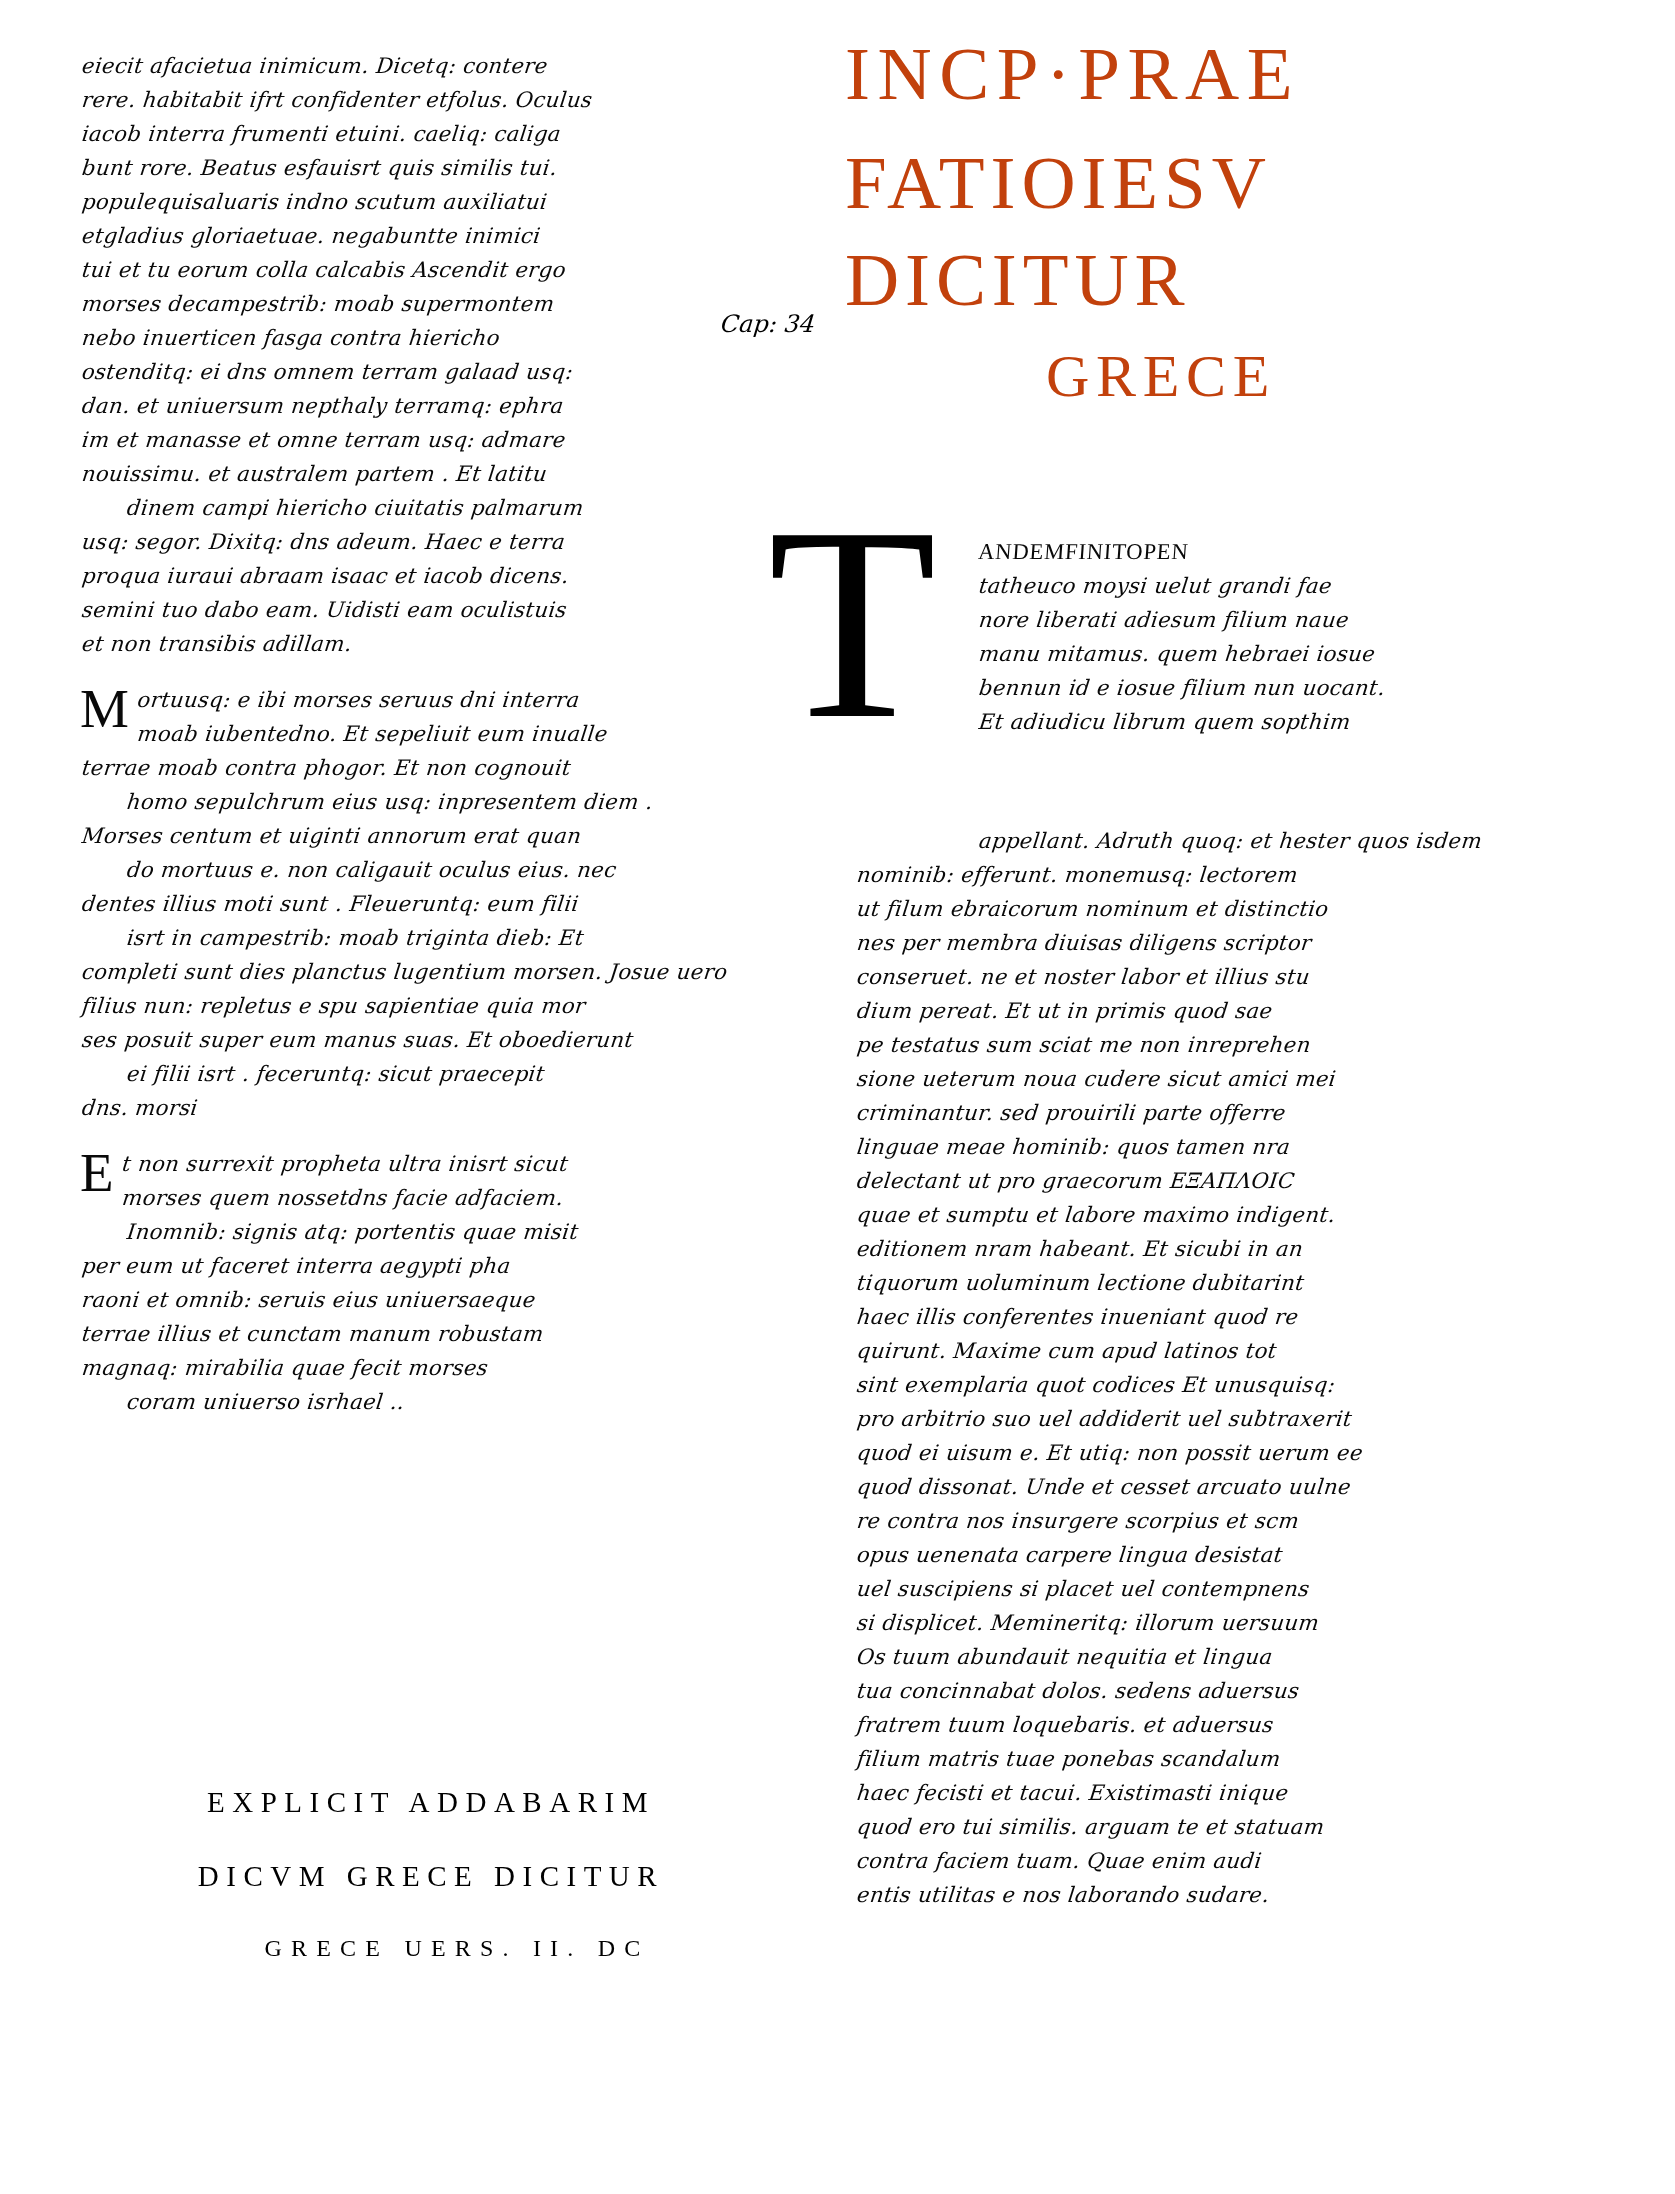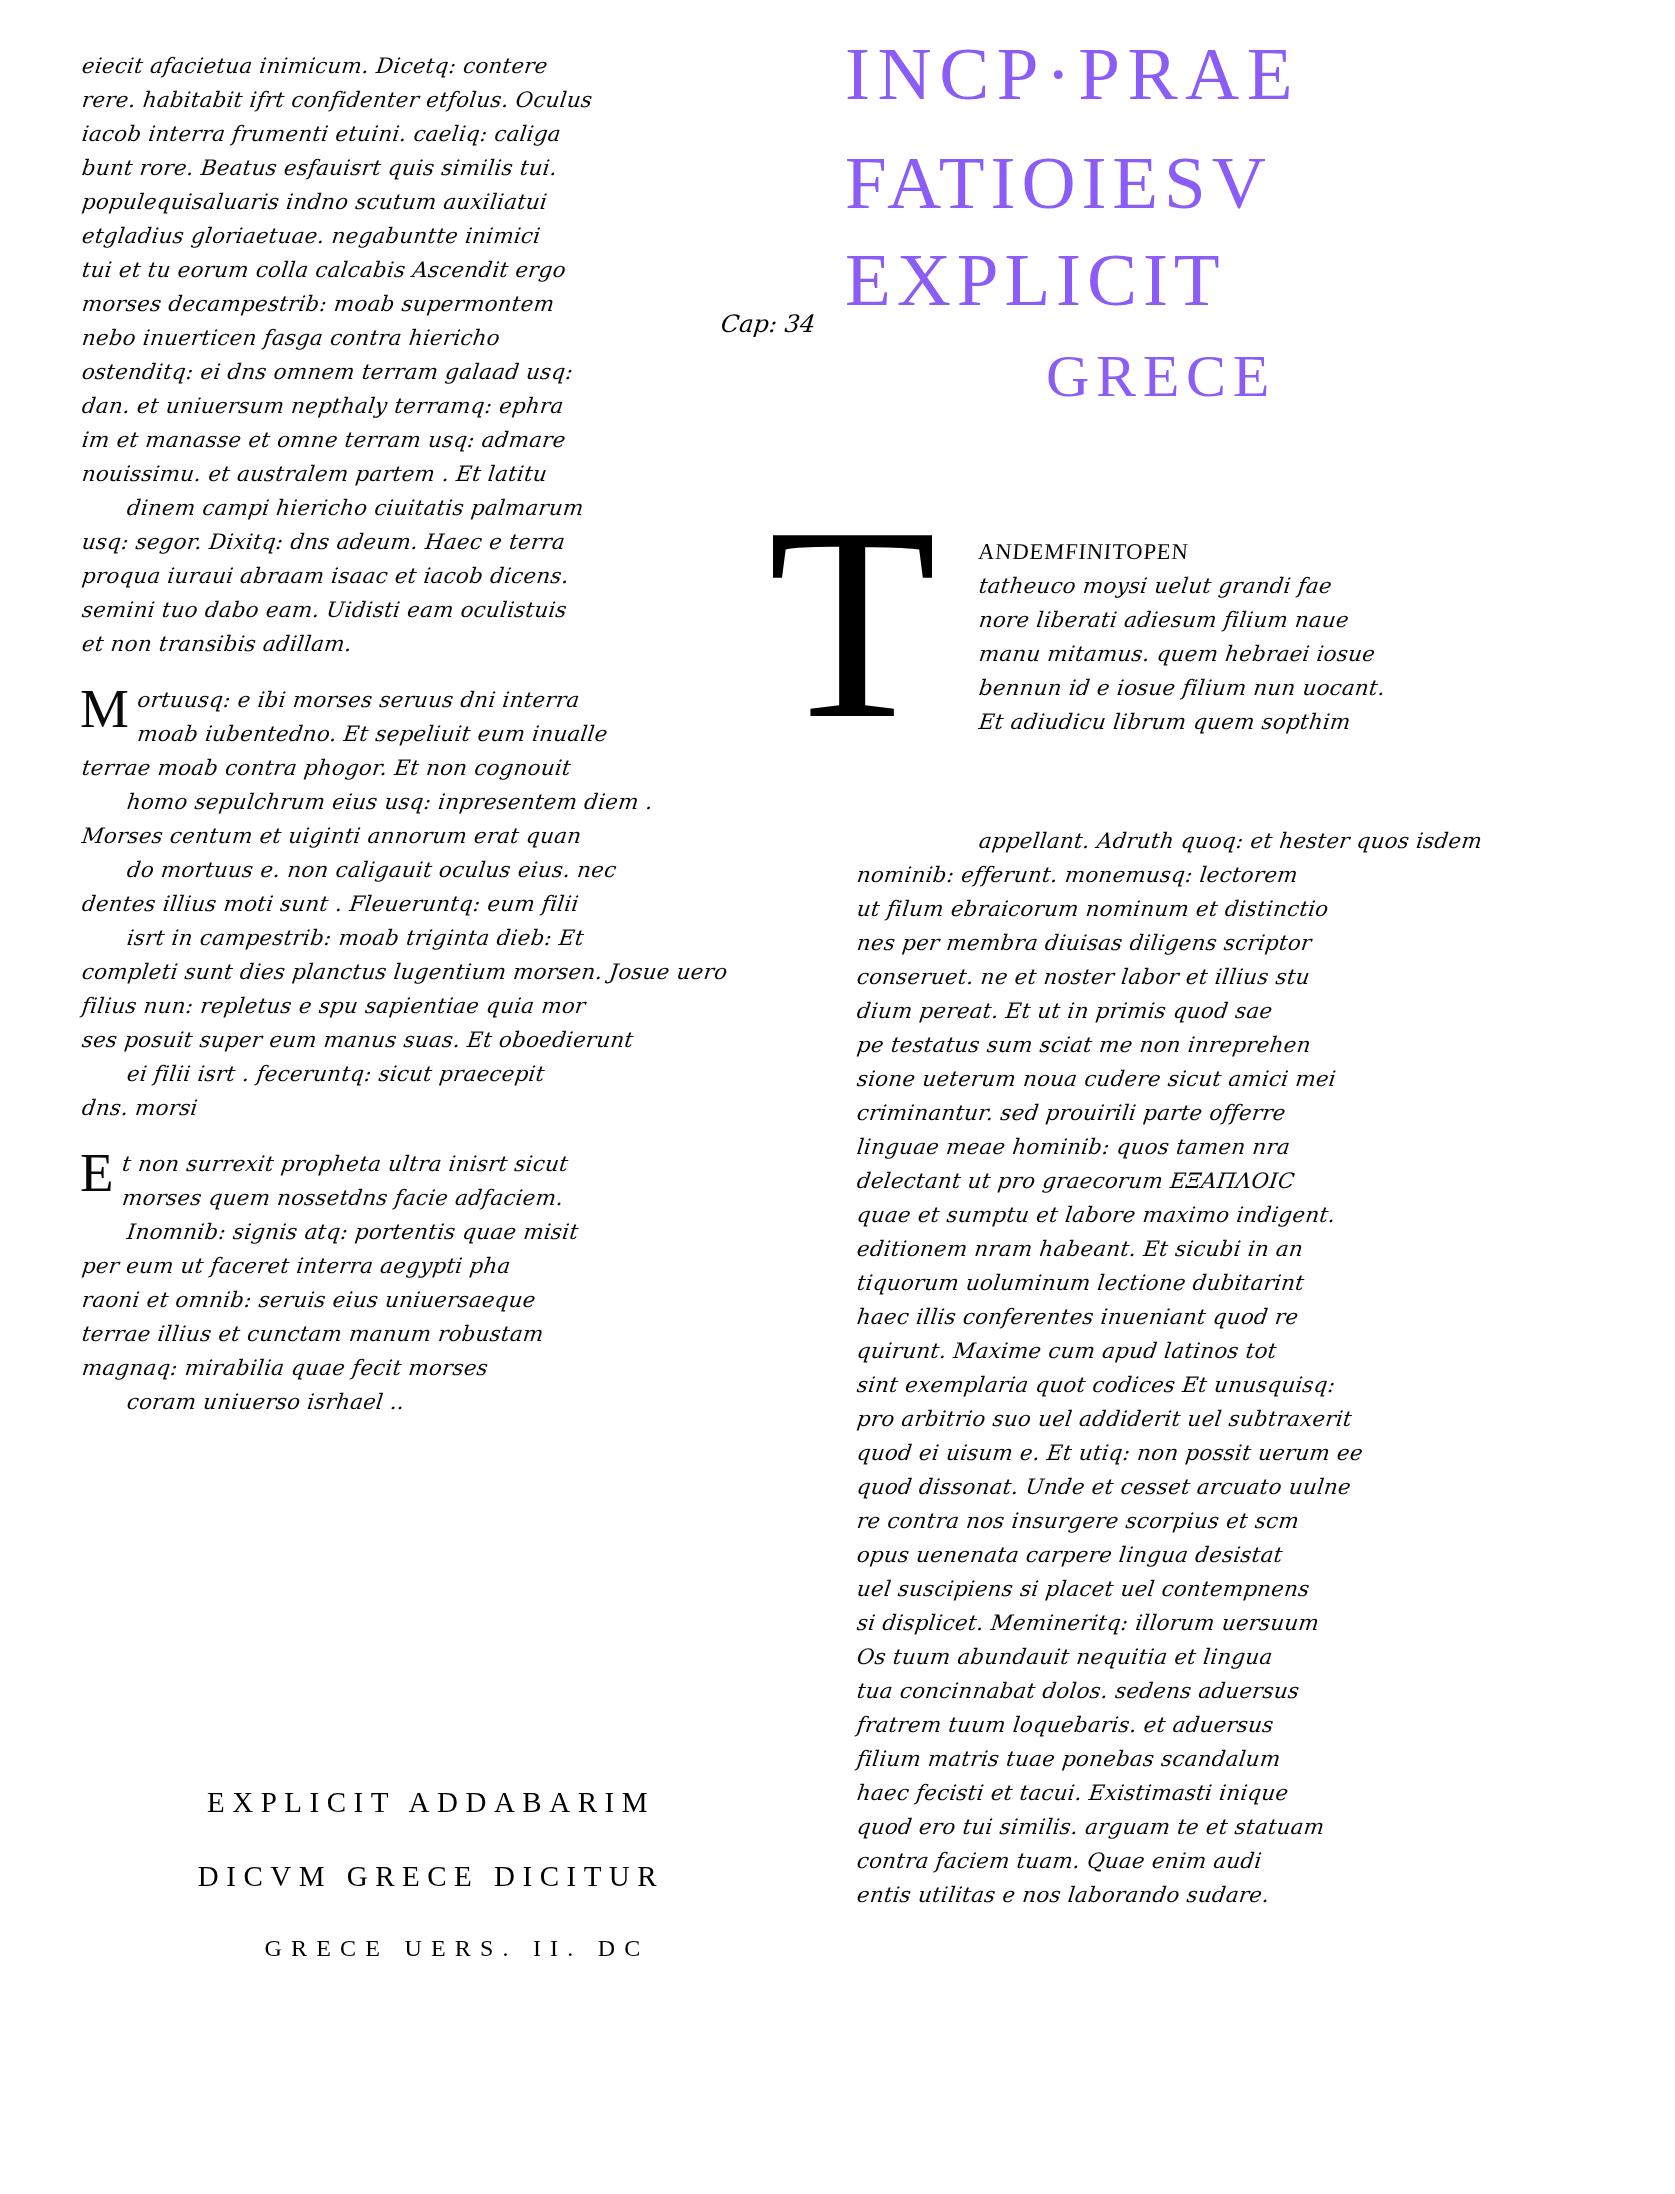--- a/index.html
+++ b/index.html
@@ -123,21 +123,21 @@
     width: 761px;
   }
   .title-line {
     display: block;
     font-family: "Liberation Serif", serif;
     font-style: normal;
     font-size: 77px;
     line-height: 84px;
     letter-spacing: 5.9px;
     white-space: nowrap;
-    color: #8b5cf6;
+    color: #c2410c;
   }
   .title-line.t1 { font-size: 75px; letter-spacing: 7.5px; }
   .title-line.t2 { font-size: 75px; letter-spacing: 5.9px; margin-top: 25px; }
   .title-line.t3 { font-size: 75px; letter-spacing: 5.9px; margin-top: 13.4px; }
   .title-line.t4 {
     font-size: 60px;
     letter-spacing: 6.7px;
     margin-top: 11.7px;
     padding-left: 201px;
   }
@@ -248,21 +248,21 @@
 
   <div class="colophon">
     <span class="rustic">EXPLICIT ADDABARIM</span>
     <span class="rustic">DICVM GRECE DICITUR</span>
     <span class="rustic small">GRECE UERS.  II.  DC</span>
   </div>
 
   <div class="title-block">
     <span class="title-line t1">INCP·PRAE</span>
     <span class="title-line t2">FATIOIESV</span>
-    <span class="title-line t3">EXPLICIT</span>
+    <span class="title-line t3">DICITUR</span>
     <span class="title-line t4">GRECE</span>
   </div>
 
   <div class="big-T">T</div>
 
   <div class="right-body ms">
     <span class="line cap-line">ANDEMFINITOPEN</span>
     <span class="line">tatheuco moysi uelut grandi fae</span>
     <span class="line">nore liberati adiesum filium naue</span>
     <span class="line">manu mitamus. quem hebraei iosue</span>

